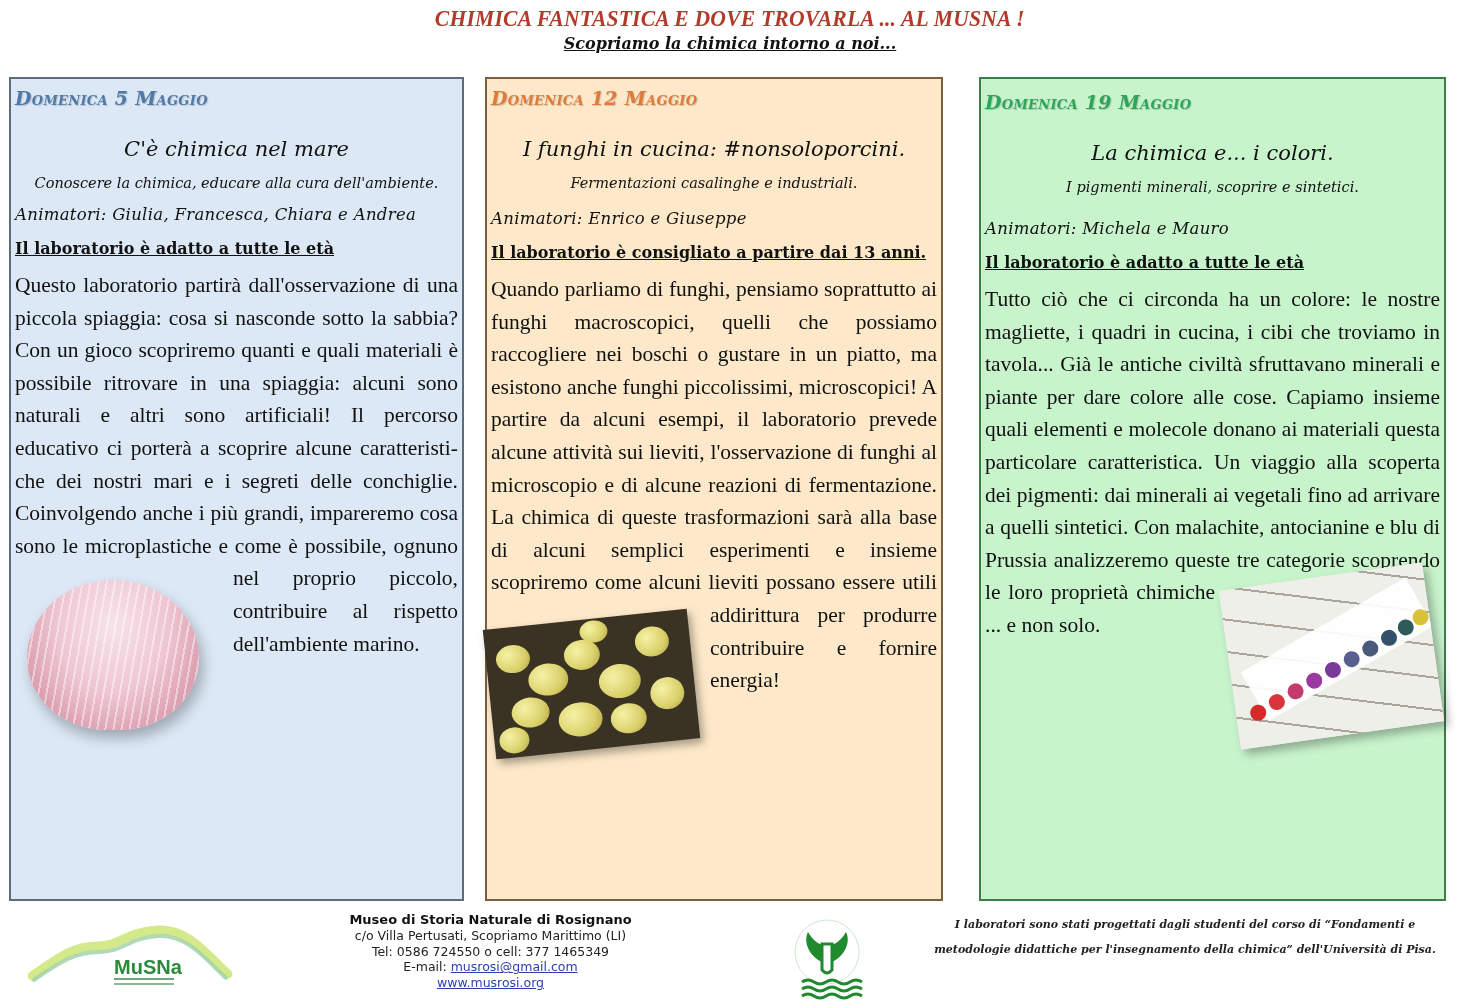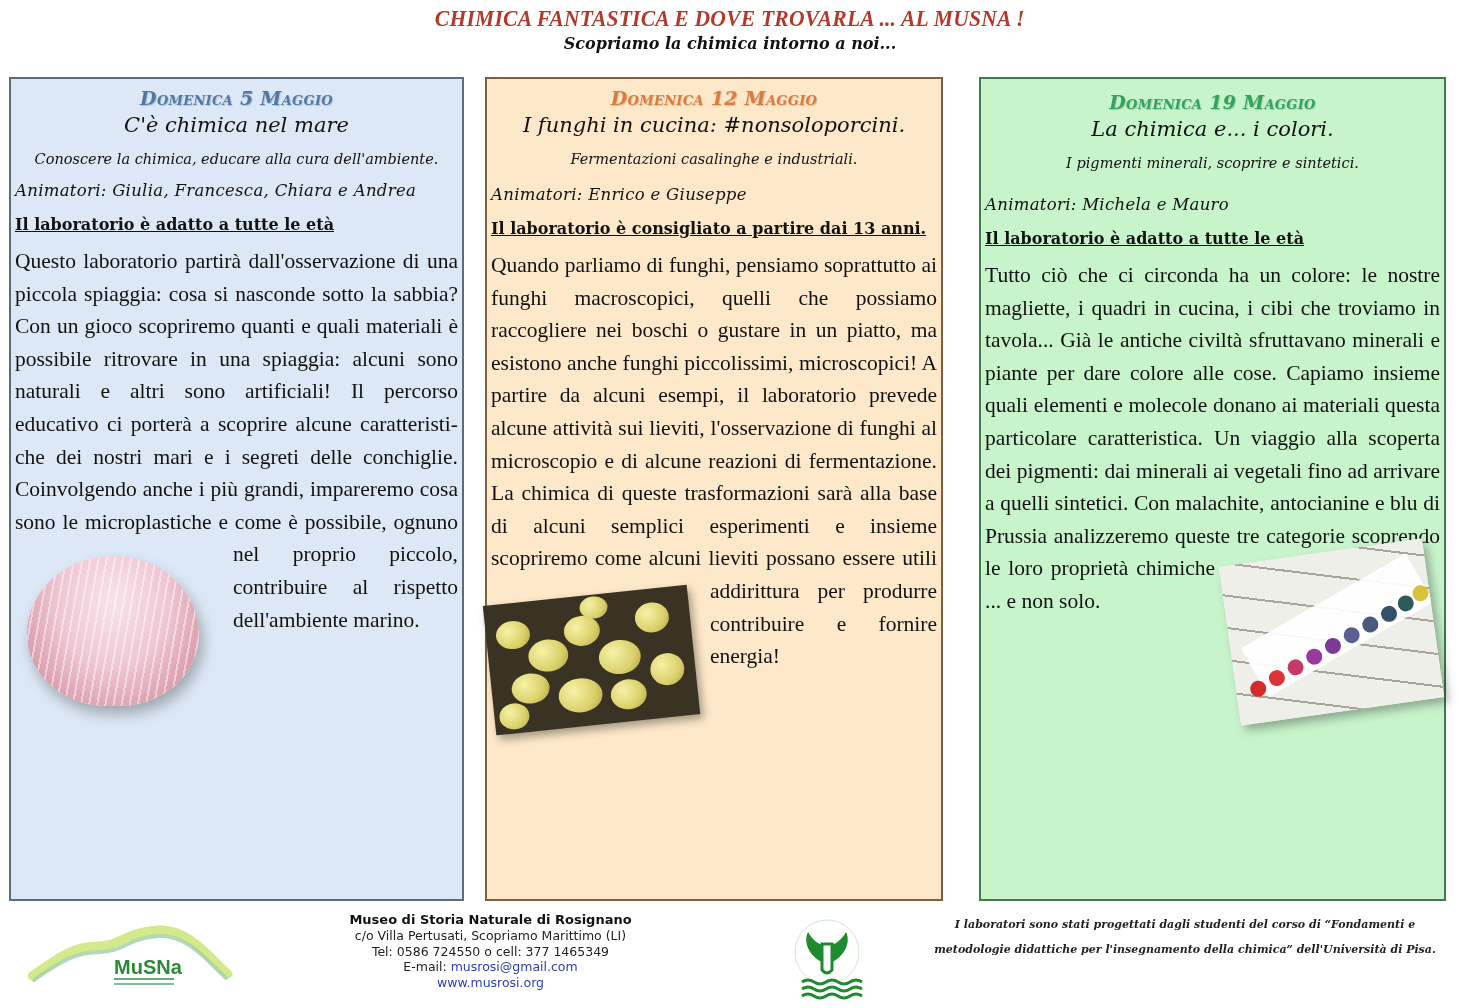--- a/index.html
+++ b/index.html
@@ -1,46 +1,46 @@
 <!DOCTYPE html>
 <html><head>
   <meta charset="utf-8">
   <style>
     * { box-sizing: border-box; margin: 0; padding: 0; }
     html, body { width: 1460px; height: 1008px; background: #ffffff; overflow: hidden; }
     body { position: relative; font-family: "DejaVu Serif", serif; color: #111; }
 
-    .header { position: absolute; left: 0; top: 6px; width: 1460px; text-align: center; }
+    .header { position: absolute; left: 0; top: 6px; width: 1460px; text-align: center; text-decoration: underline; }
     .header .title {
       font-family: "Liberation Serif", serif; font-style: italic; font-weight: bold;
       font-size: 23px; color: #b23a2a; letter-spacing: 0.2px; transform: scaleX(0.94); display: inline-block;
     }
     .header .subtitle {
       display: block; margin-top: 2px;
       font-family: "DejaVu Serif", serif; font-style: italic; font-weight: bold;
       font-size: 16px; color: #111;
     }
 
     .panel { position: absolute; top: 77px; height: 824px; border: 2px solid; padding: 0 4px; }
     .panel.blue   { left: 9px;   width: 455px; background: #dce8f5; border-color: #5d6c7c; }
     .panel.orange { left: 485px; width: 458px; background: #fde9c9; border-color: #7d5f3e; }
     .panel.green  { left: 979px; width: 467px; background: #c8f4cc; border-color: #3e7c4c; }
 
     .date {
-      text-align: center; margin-top: 8px;
+      text-align: left; margin-top: 8px;
       font-family: "DejaVu Serif", serif; font-style: italic; font-weight: bold;
       font-size: 19px; font-variant: small-caps; letter-spacing: 0.3px;
       text-shadow: 1px 1px 1px rgba(0,0,0,0.18);
     }
     .blue .date { color: #4f79a8; }
     .orange .date { color: #e07a3a; }
     .green .date { color: #2fa55a; margin-top: 12px; }
 
     .lab-title {
-      text-align: center; margin-top: 4px;
+      text-align: center; margin-top: 28px;
       font-family: "DejaVu Serif", serif; font-style: italic; font-size: 21px; color: #111;
     }
     .lab-sub {
       text-align: center; margin-top: 10px; line-height: 25px;
       font-family: "DejaVu Serif", serif; font-style: italic; font-size: 14.5px; color: #111;
     }
     .animators {
       margin-top: 4px; line-height: 29px;
       font-family: "DejaVu Serif", serif; font-style: italic; font-size: 16.5px; color: #111; letter-spacing: 0.3px;
     }
@@ -89,21 +89,21 @@
     }
     .pigments .dot { position: absolute; width: 16px; height: 16px; border-radius: 50%; }
 
     .footer { position: absolute; left: 0; top: 904px; width: 1460px; height: 104px; }
     .musna-logo { position: absolute; left: 28px; top: 12px; width: 205px; height: 78px; }
     .museum-info {
       position: absolute; left: 308px; top: 8px; width: 365px; text-align: center;
       font-family: "DejaVu Sans", sans-serif; font-size: 12.5px; line-height: 15.8px; color: #222;
     }
     .museum-info .name { font-weight: bold; font-size: 13px; color: #111; }
-    .museum-info a { color: #2b3fb2; }
+    .museum-info a { color: #2b3fb2; text-decoration: underline; }
     .assoc-logo { position: absolute; left: 782px; top: 10px; width: 90px; height: 92px; }
     .credits {
       position: absolute; left: 915px; top: 8px; width: 540px; text-align: center;
       font-family: "DejaVu Serif", serif; font-style: italic; font-weight: bold;
       font-size: 11px; line-height: 25px; color: #222;
     }
   </style>
 </head>
 <body>
 

